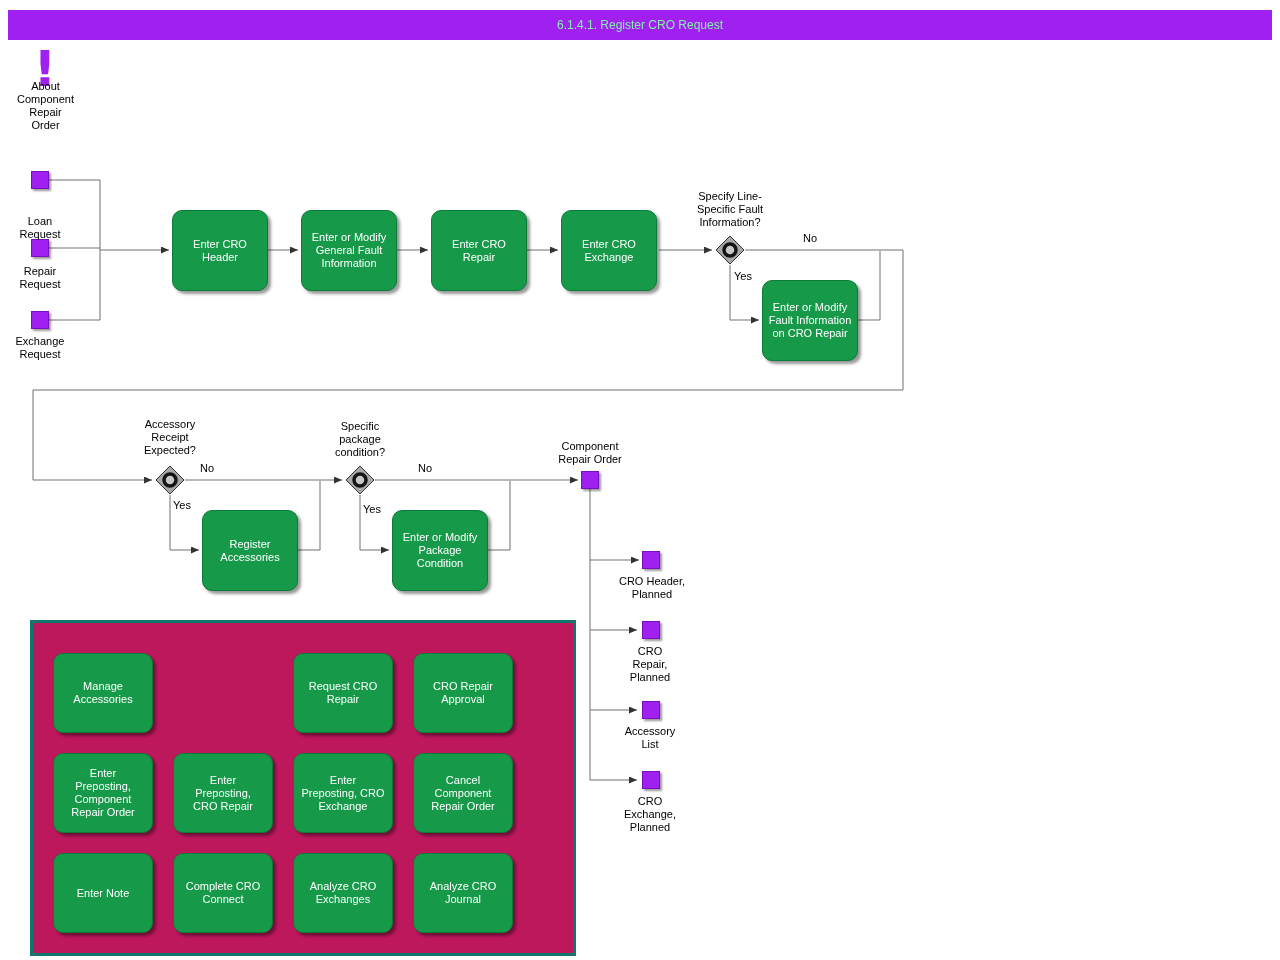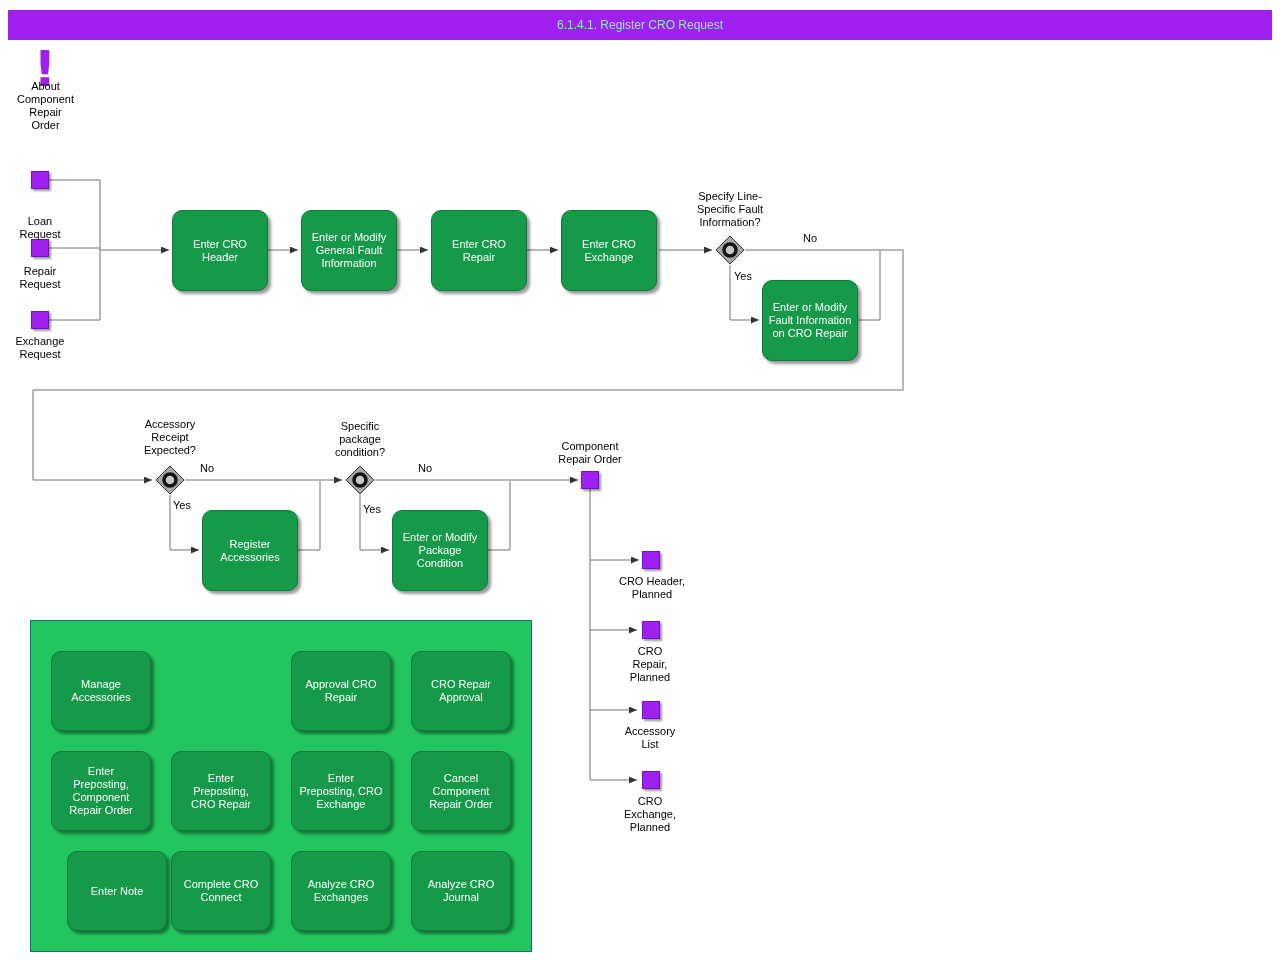--- a/index.html
+++ b/index.html
@@ -14,21 +14,21 @@
         text-align:center;white-space:pre-line;box-shadow:3px 3px 3px rgba(0,0,0,.40);
         z-index:2;padding:3px;box-sizing:border-box;cursor:pointer;}
   .proc{width:96px;height:81px;}
   .action{width:100px;height:80px;}
   .dsq{position:absolute;width:18px;height:18px;background:#A020F0;border:1px solid #7a0fbf;
        box-shadow:2px 2px 2px rgba(0,0,0,.40);z-index:2;box-sizing:border-box;}
   .lbl{position:absolute;font-size:11px;line-height:13px;color:#000;text-align:center;
        white-space:pre-line;z-index:3;}
   .gw{position:absolute;width:30px;height:30px;z-index:2;}
   .groupbox{position:absolute;left:30px;top:620px;width:500px;height:330px;
-            border:1px solid #0f766e;background:#22c55e;z-index:1;}
+            border:3px solid #0f766e;background:#be185d;z-index:1;padding-left:40px;}
   .excl{position:absolute;left:28px;top:44px;width:34px;text-align:center;color:#A020F0;
         font-size:50px;line-height:50px;font-weight:bold;z-index:2;cursor:pointer;
         font-family:"DejaVu Sans",sans-serif;}
 </style>
 </head>
 <body>
 
 <div class="canvas">
 
   <svg class="wires" width="1280" height="960">
@@ -155,40 +155,40 @@
 List</div>
 
   <div class="dsq" style="left:642px;top:771px;"></div>
   <div class="lbl" style="left:610px;top:795px;width:80px;">CRO
 Exchange,
 Planned</div>
 
   <div class="groupbox">
     <div class="gbox action" style="left:20px;top:30px;">Manage
 Accessories</div>
-    <div class="gbox action" style="left:260px;top:30px;">Approval CRO
+    <div class="gbox action" style="left:260px;top:30px;">Request CRO
 Repair</div>
     <div class="gbox action" style="left:380px;top:30px;">CRO Repair
 Approval</div>
 
     <div class="gbox action" style="left:20px;top:130px;">Enter
 Preposting,
 Component
 Repair Order</div>
     <div class="gbox action" style="left:140px;top:130px;">Enter
 Preposting,
 CRO Repair</div>
     <div class="gbox action" style="left:260px;top:130px;">Enter
 Preposting, CRO
 Exchange</div>
     <div class="gbox action" style="left:380px;top:130px;">Cancel
 Component
 Repair Order</div>
 
-    <div class="gbox action" style="left:36px;top:230px;">Enter Note</div>
+    <div class="gbox action" style="left:20px;top:230px;">Enter Note</div>
     <div class="gbox action" style="left:140px;top:230px;">Complete CRO
 Connect</div>
     <div class="gbox action" style="left:260px;top:230px;">Analyze CRO
 Exchanges</div>
     <div class="gbox action" style="left:380px;top:230px;">Analyze CRO
 Journal</div>
   </div>
 
 </div>
 

